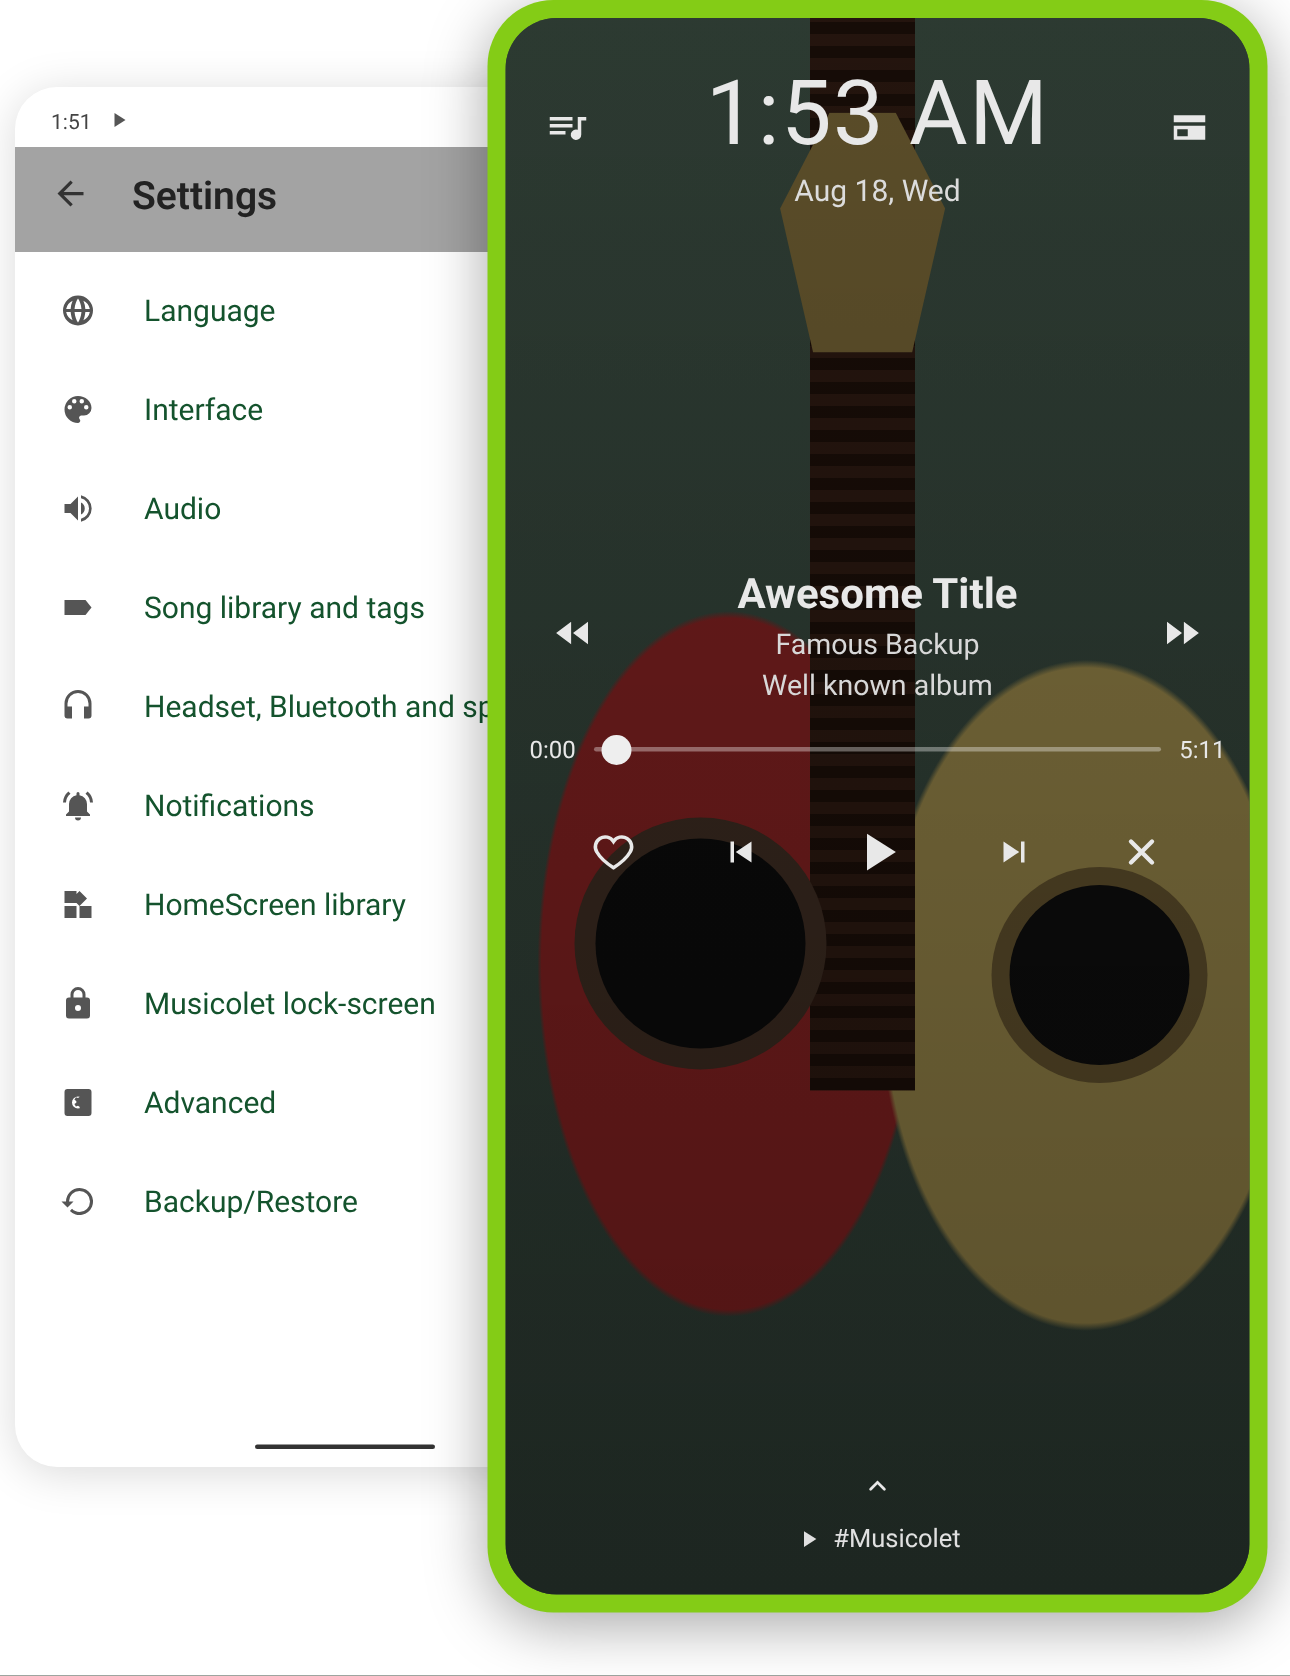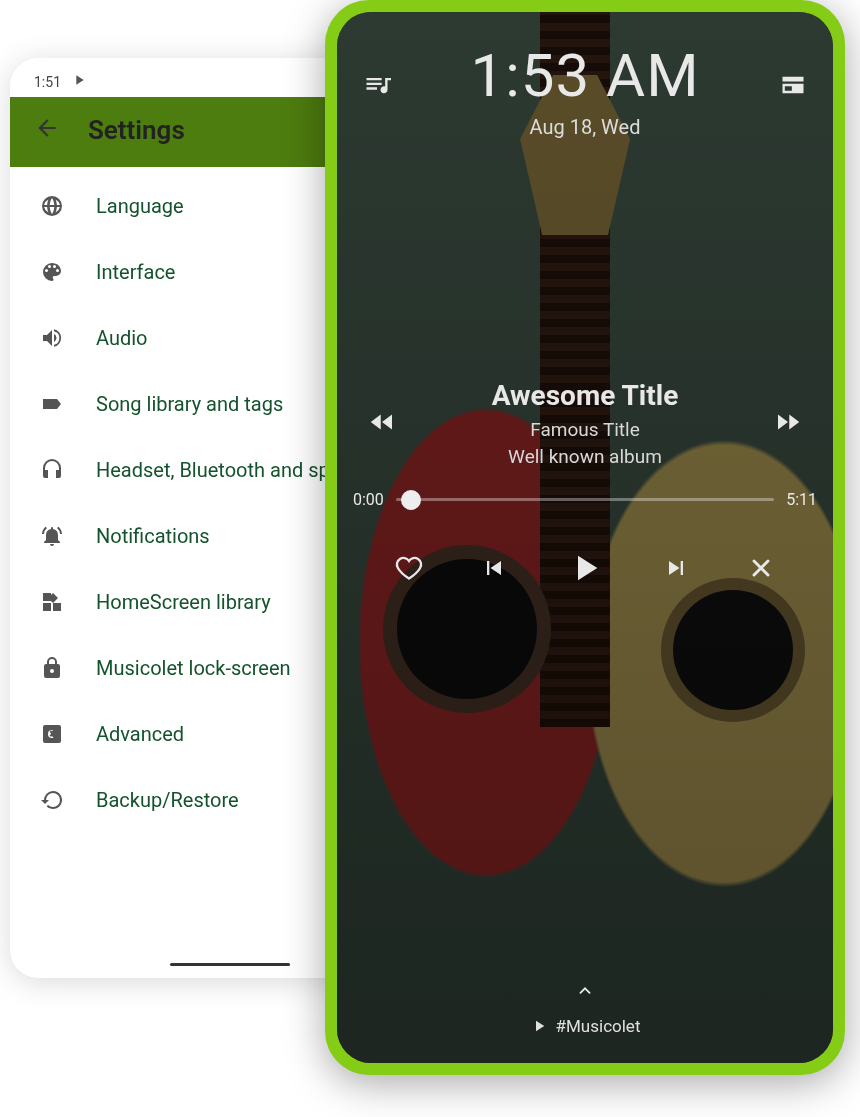--- a/index.html
+++ b/index.html
@@ -31,21 +31,21 @@
     padding: 14px 24px 6px;
     font-size: 14px;
     color: #444;
   }
   .settings-status svg { width: 16px; height: 16px; }
   .settings-header {
     display: flex;
     align-items: center;
     gap: 28px;
     padding: 18px 24px 22px;
-    background: #4d7c0f;
+    background: #a3a3a3;
   }
   .settings-header .title {
     font-size: 26px;
     font-weight: 600;
     color: #222;
   }
   .settings-list {
     padding: 6px 0;
   }
   .settings-item {
@@ -382,21 +382,21 @@
       <div class="lock-middle">
         <div class="lock-song">
           <div class="song-row">
             <span class="seek-btn">
               <svg viewBox="0 0 24 24">
                   <path d="M11 18V6l-8 6 8 6zm1-6l8 6V6l-8 6z"></path>
                 </svg>
             </span>
             <div class="song-meta">
               <div class="title">Awesome Title</div>
-              <div class="artist">Famous Title</div>
+              <div class="artist">Famous Backup</div>
               <div class="album">Well known album</div>
             </div>
             <span class="seek-btn">
               <svg viewBox="0 0 24 24">
                   <path d="M13 6v12l8-6-8-6zm-1 6L4 6v12l8-6z"></path>
                 </svg>
             </span>
           </div>
         </div>
 

